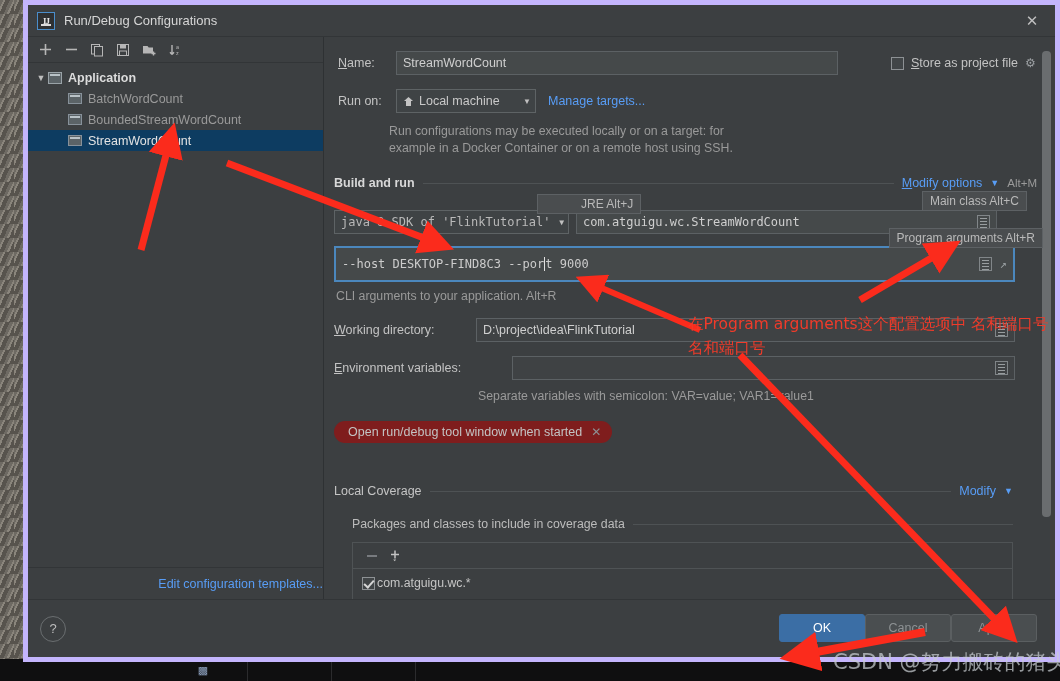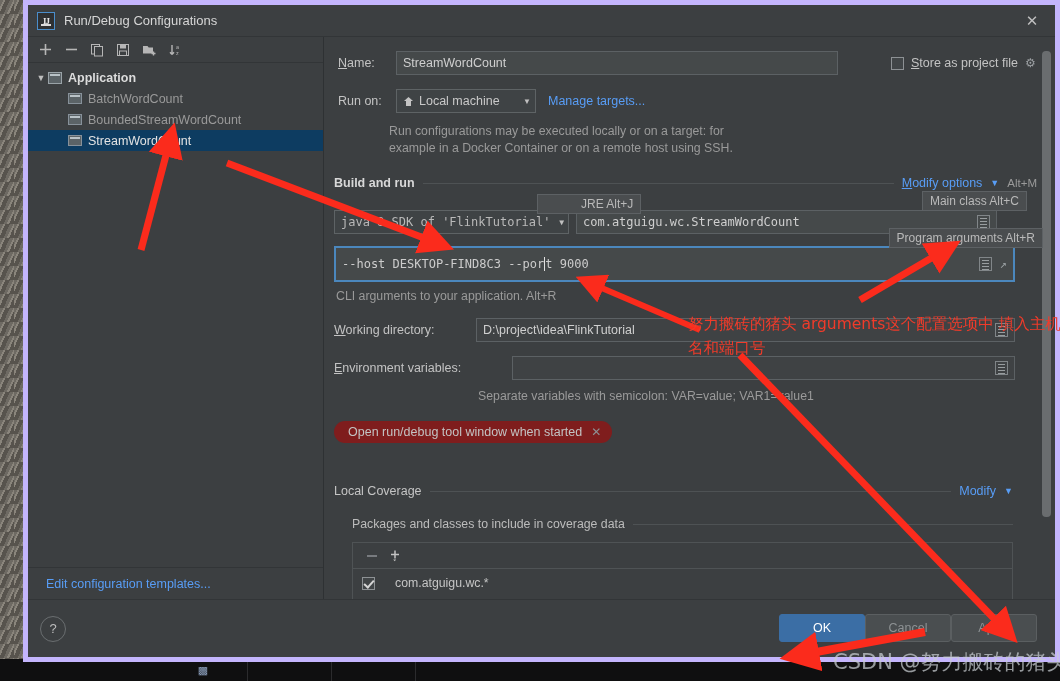--- a/index.html
+++ b/index.html
@@ -85,21 +85,21 @@
   .trow.sel { background: #0d3c61; color:#e3e3e3; }
   .chev { width: 14px; color:#bdbdbd; font-size:9px; display:inline-block; text-align:center; }
   .appicon {
     width: 14px; height: 12px; margin-right: 6px; flex:0 0 14px;
     border: 1.5px solid #9aa3a8; background:#5b6367; position:relative;
   }
   .appicon::after{content:"";position:absolute;left:1px;top:1px;right:1px;height:2px;background:#b9c2c7;}
   .appicon.sm { width:12px; height:11px; border-color:#87919a;}
   .lefttbottom {
     border-top: 1px solid #323537; height: 32px;
-    display:flex; align-items:center; padding-left: 18px;
+    display:flex; align-items:center; padding-left: 18px; justify-content: flex-end;
   }
   .link { color: #589df6; font-size: 12.5px; }
 
   
   .right {
     flex: 1 1 auto; position: relative; background: #3c3f41;
     padding: 14px 18px 0 8px;
     overflow: hidden;
   }
   .scrolltrack { position:absolute; right:4px; top:8px; width:9px; bottom:10px; }
@@ -397,21 +397,21 @@
                   <path d="M1 6h10" stroke="#8d9194" stroke-width="1.5"></path>
                 </svg>
             </div>
             <div class="tbtn" style="width:22px;height:22px;">
               <svg width="14" height="14" viewBox="0 0 14 14">
                   <path d="M6 1.5v8M2 5.5h8" stroke="#c3c3c3" stroke-width="1.5"></path>
                   <path d="M4.2 10.6l1.5 1.6 1.5-1.6" fill="#c3c3c3"></path>
                 </svg>
             </div>
           </div>
-          <div style="display:flex;align-items:center;gap:20px;padding:7px 0 0 9px;">
+          <div style="display:flex;align-items:center;gap:2px;padding:7px 0 0 9px;">
             <span class="cbox checked"></span>
             <span style="font-size:12.3px;color:#c5c5c5;">com.atguigu.wc.*</span>
           </div>
         </div>
 
         <div class="tooltip" style="position:absolute;left:213px;top:157px;padding-left:43px;">JRE Alt+J</div>
         <div class="tooltip" style="position:absolute;right:28px;top:154px;">Main class Alt+C</div>
         <div class="tooltip" style="position:absolute;right:12px;top:191px;">Program arguments Alt+R</div>
 
       </div>
@@ -441,19 +441,19 @@
 
       <path d="M700,330 L590,283" stroke="#fb2b1c" stroke-width="6" fill="none" marker-end="url(#ah)"></path>
 
       <path d="M860,300 L945,250" stroke="#fb2b1c" stroke-width="7" fill="none" marker-end="url(#ah)"></path>
 
       <path d="M740,355 L1005,630" stroke="#fb2b1c" stroke-width="7" fill="none" marker-end="url(#ah)"></path>
 
       <path d="M925,632 L800,655" stroke="#fb2b1c" stroke-width="8" fill="none" marker-end="url(#ah)"></path>
     </svg>
 
-    <div class="cn" style="left:688px;top:313px;">努力搬砖的猪头 arguments这个配置选项中 填入主机</div>
+    <div class="cn" style="left:688px;top:313px;">在Program arguments这个配置选项中 名和端口号</div>
     <div class="cn" style="left:688px;top:337px;">名和端口号</div>
 
     <div class="wm" style="left:833px;top:648px;">CSDN @努力搬砖的猪头</div>
   </div>
 
 </div>
 
 </body></html>

